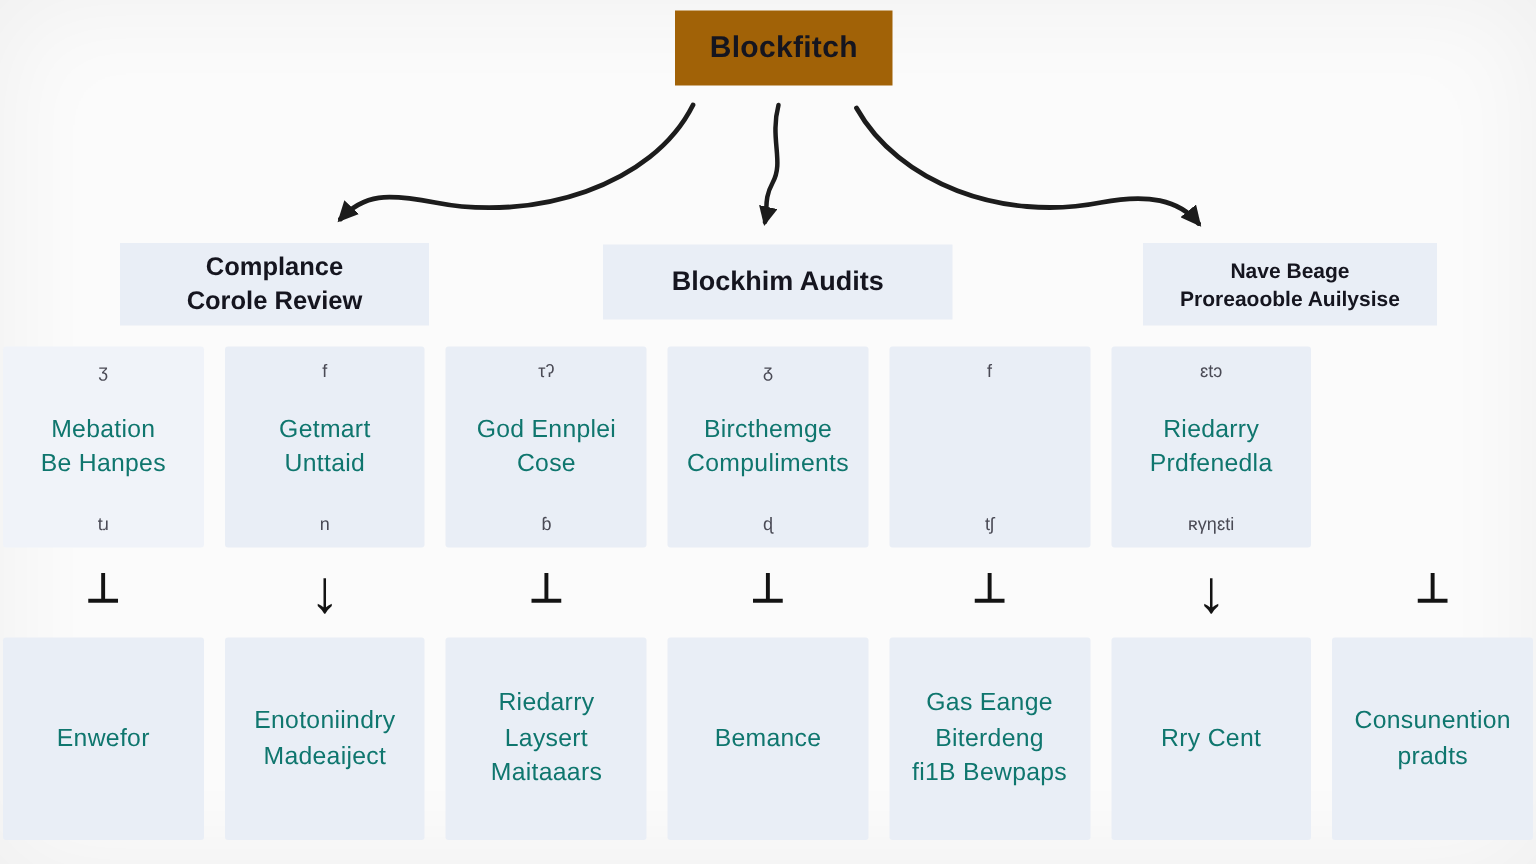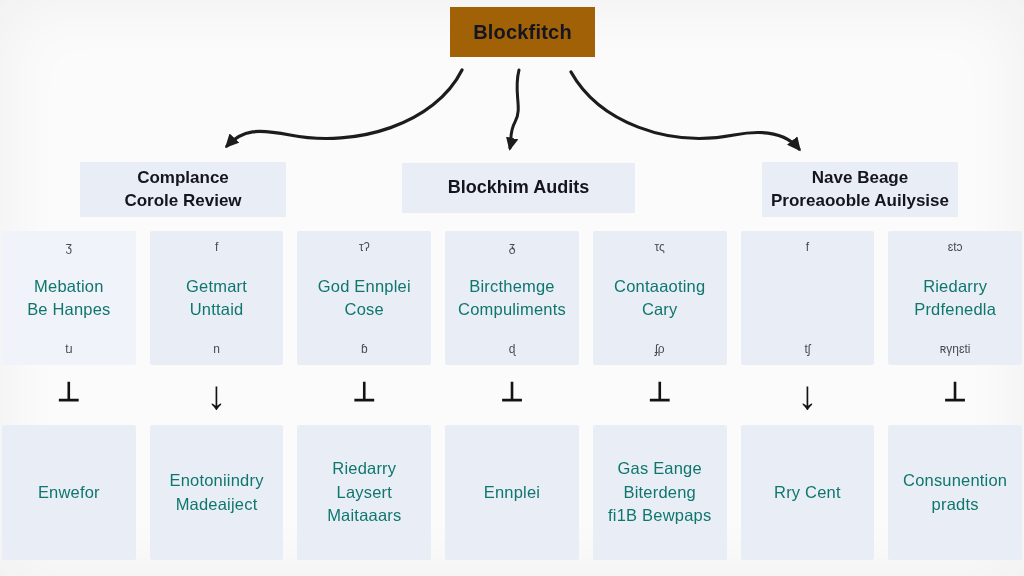--- a/index.html
+++ b/index.html
@@ -18,21 +18,21 @@
   
   .arrows { position:absolute; left:0; top:0; pointer-events:none; }
   
   .lvl2 {
     position:absolute; background:#e9eef6; display:flex; align-items:center;
     justify-content:center; color:#15151f; font-weight:bold; text-align:center;
   }
   .lvl2 .label2 { white-space:pre; line-height:1.3; }
   .lvl2-a { left:80px;  top:162px; width:206px; height:55px; font-size:17px; }
   .lvl2-b { left:402px; top:163px; width:233px; height:50px; font-size:18px; }
-  .lvl2-c { left:762px; top:162px; width:196px; height:55px; font-size:17px; }
+  .lvl2-c { left:762px; top:162px; width:196px; height:55px; font-size:14px; }
   
   .row {
     position:absolute; left:0; right:0;
     display:grid; grid-template-columns:repeat(7,1fr); gap:14px; padding:0 2px;
   }
   .row2 { top:231px; height:134px; }
   .connrow { top:370px; height:50px; }
   .row3 { top:425px; height:135px; }
   .node {
     background:#e9eef6; display:flex; flex-direction:column;
@@ -100,26 +100,20 @@
 Cose</span>
       <span class="glyph">ɓ</span>
     </div>
     <div class="node">
       <span class="glyph">ᵹ</span>
       <span class="label">Bircthemge
 Compuliments</span>
       <span class="glyph">ɖ</span>
     </div>
     <div class="node">
-      <span class="glyph">τς</span>
-      <span class="label">Contaaoting
-Cary</span>
-      <span class="glyph">ʄρ</span>
-    </div>
-    <div class="node">
       <span class="glyph">f</span>
       <span class="glyph">tʃ</span>
     </div>
     <div class="node">
       <span class="glyph">ɛtɔ</span>
       <span class="label">Riedarry
 Prdfenedla</span>
       <span class="glyph">ʀγηɛti</span>
     </div>
   </div>
@@ -141,21 +135,21 @@
     <div class="node">
       <span class="label">Enotoniindry
 Madeaiject</span>
     </div>
     <div class="node">
       <span class="label">Riedarry
 Laysert
 Maitaaars</span>
     </div>
     <div class="node">
-      <span class="label">Ennplei</span>
+      <span class="label">Bemance</span>
     </div>
     <div class="node">
       <span class="label">Gas Eange
 Biterdeng
 fi1B Bewpaps</span>
     </div>
     <div class="node">
       <span class="label">Rry Cent</span>
     </div>
     <div class="node">

